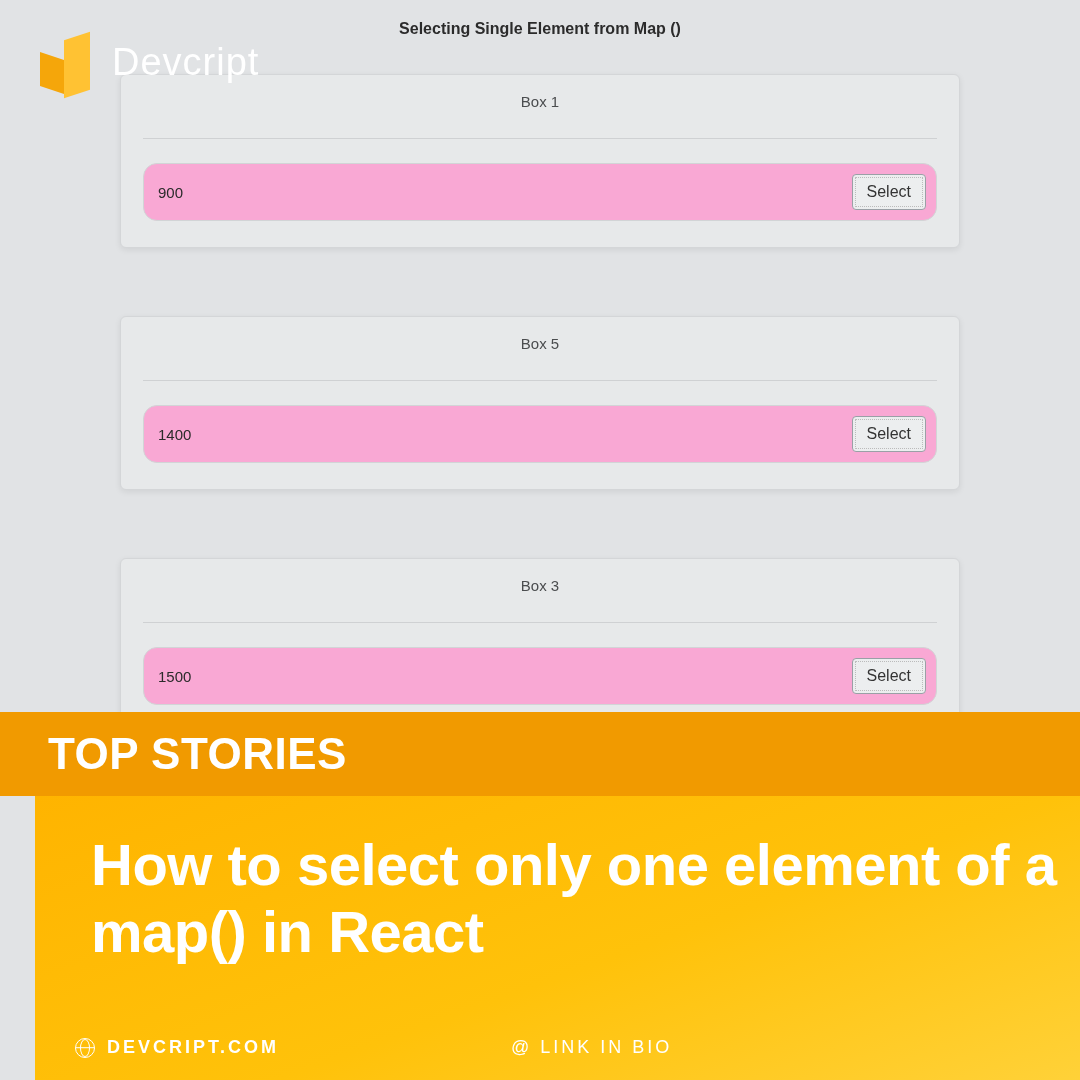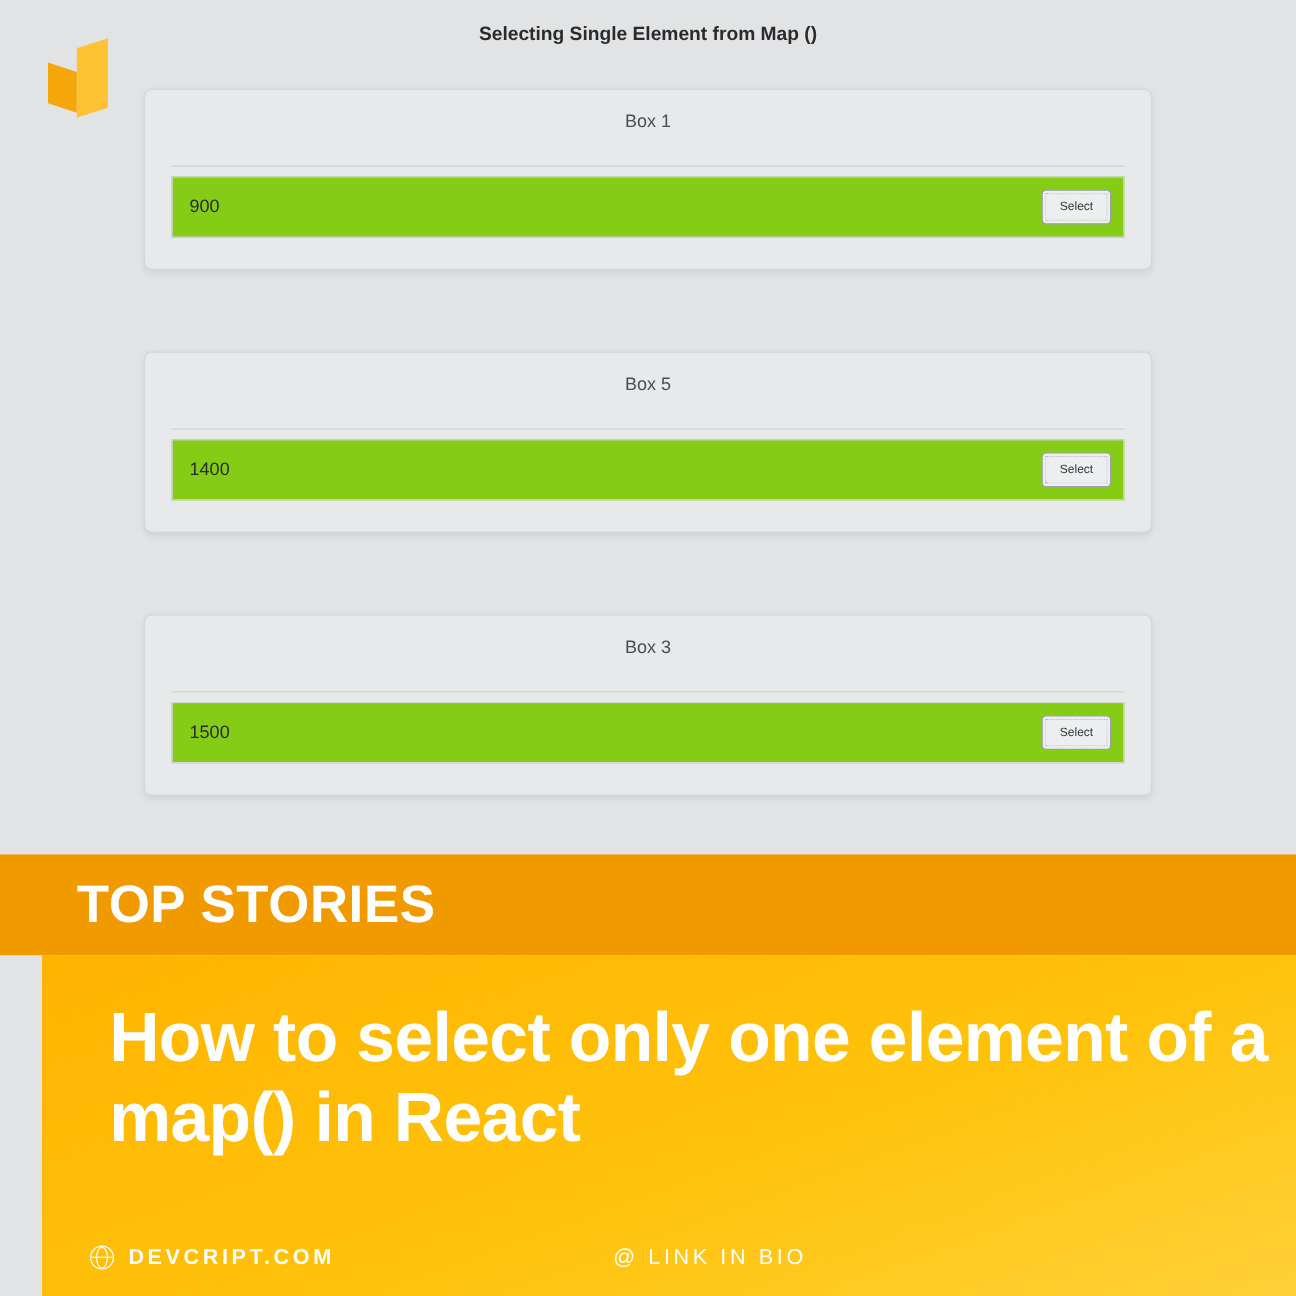--- a/index.html
+++ b/index.html
@@ -12,25 +12,25 @@
 
   .logo-wrap { position: absolute; top: 30px; left: 40px; display: flex; align-items: center; gap: 16px; z-index: 5; }
   .logo-mark { width: 56px; height: 64px; position: relative; }
   .logo-mark .l1 { position: absolute; left: 0; bottom: 4px; width: 24px; height: 34px; background: #f5a60a; transform: skewY(18deg); }
   .logo-mark .l2 { position: absolute; left: 24px; bottom: 0; width: 26px; height: 58px; background: #ffc233; transform: skewY(-18deg); }
   .logo-text { color: #fff; font-size: 38px; font-weight: 300; letter-spacing: 1px; }
 
   .card-stack { width: 840px; margin: 36px auto 0; display: flex; flex-direction: column; gap: 68px; }
   .card { background: #e7e9ea; border: 1px solid #d4d6d8; border-radius: 6px; box-shadow: 0 2px 6px rgba(0,0,0,0.08); padding: 18px 22px 26px; }
   .card-label { text-align: center; color: #4b4d4f; font-size: 15px; padding-bottom: 28px; border-bottom: 1px solid #cfd1d3; }
-  .card-row { display: flex; align-items: center; justify-content: space-between; background: #84cc16; border: 1px solid #d2d4d6; border-radius: 0; margin-top: 8px; padding: 10px 10px 10px 14px; }
+  .card-row { display: flex; align-items: center; justify-content: space-between; background: #f9a8d4; border: 1px solid #d2d4d6; border-radius: 14px; margin-top: 24px; padding: 10px 10px 10px 14px; }
   .card-value { color: #2b2b2b; font-size: 15px; }
-  .select-btn { background: #eceeef; border: 1px solid #9aa0a6; border-radius: 4px; padding: 8px 14px; font-size: 10px; color: #333; cursor: pointer; outline: 1px dotted #bbb; outline-offset: -4px; }
+  .select-btn { background: #eceeef; border: 1px solid #9aa0a6; border-radius: 4px; padding: 8px 14px; font-size: 16px; color: #333; cursor: pointer; outline: 1px dotted #bbb; outline-offset: -4px; }
 
-  .banner-top { position: absolute; top: 712px; left: 0; width: 100%; height: 84px; background: #f19a00; display: flex; align-items: center; padding-left: 64px; }
+  .banner-top { position: absolute; top: 712px; left: 0; width: 100%; height: 84px; background: #f19a00; display: flex; align-items: center; padding-left: 48px; }
   .banner-top-title { color: #fff; font-weight: 800; font-size: 44px; letter-spacing: 0.5px; }
 
   .banner-main { position: absolute; top: 796px; left: 0; width: 100%; height: 284px; background: linear-gradient(160deg, #ffb400 0%, #ffc20a 55%, #ffd23a 100%); padding: 36px 56px 0; margin-left: 35px; }
   .headline { color: #fff; font-weight: 800; font-size: 58px; line-height: 1.15; letter-spacing: -0.5px; }
   .footer-row { position: absolute; bottom: 22px; left: 40px; right: 24px; display: flex; align-items: center; gap: 12px; color: #fff; font-size: 18px; letter-spacing: 3px; font-weight: 600; }
   .globe { width: 20px; height: 20px; border: 1.6px solid #fff; border-radius: 50%; position: relative; flex-shrink: 0; }
   .globe::before { content: ""; position: absolute; top: 0; left: 50%; width: 10px; height: 100%; border: 1.6px solid #fff; border-radius: 50%; transform: translateX(-50%); box-sizing: border-box; }
   .globe::after { content: ""; position: absolute; top: 50%; left: 0; width: 100%; height: 1.6px; background: #fff; transform: translateY(-50%); }
   .link-in-bio { margin-left: 220px; font-weight: 400; letter-spacing: 3px; }
 </style>
@@ -38,20 +38,21 @@
 <body>
 
 <div class="app-area">
   <div class="page-title">Selecting Single Element from Map ()</div>
 
   <div class="logo-wrap">
     <div class="logo-mark">
       <div class="l1"></div>
         <div class="l2"></div>
     </div>
+    <div class="logo-text">Devcript</div>
   </div>
 
   <div class="card-stack">
 
     <div class="card">
       <div class="card-label">Box 1</div>
       <div class="card-row">
         <span class="card-value">900</span>
         <button class="select-btn">Select</button>
       </div>

